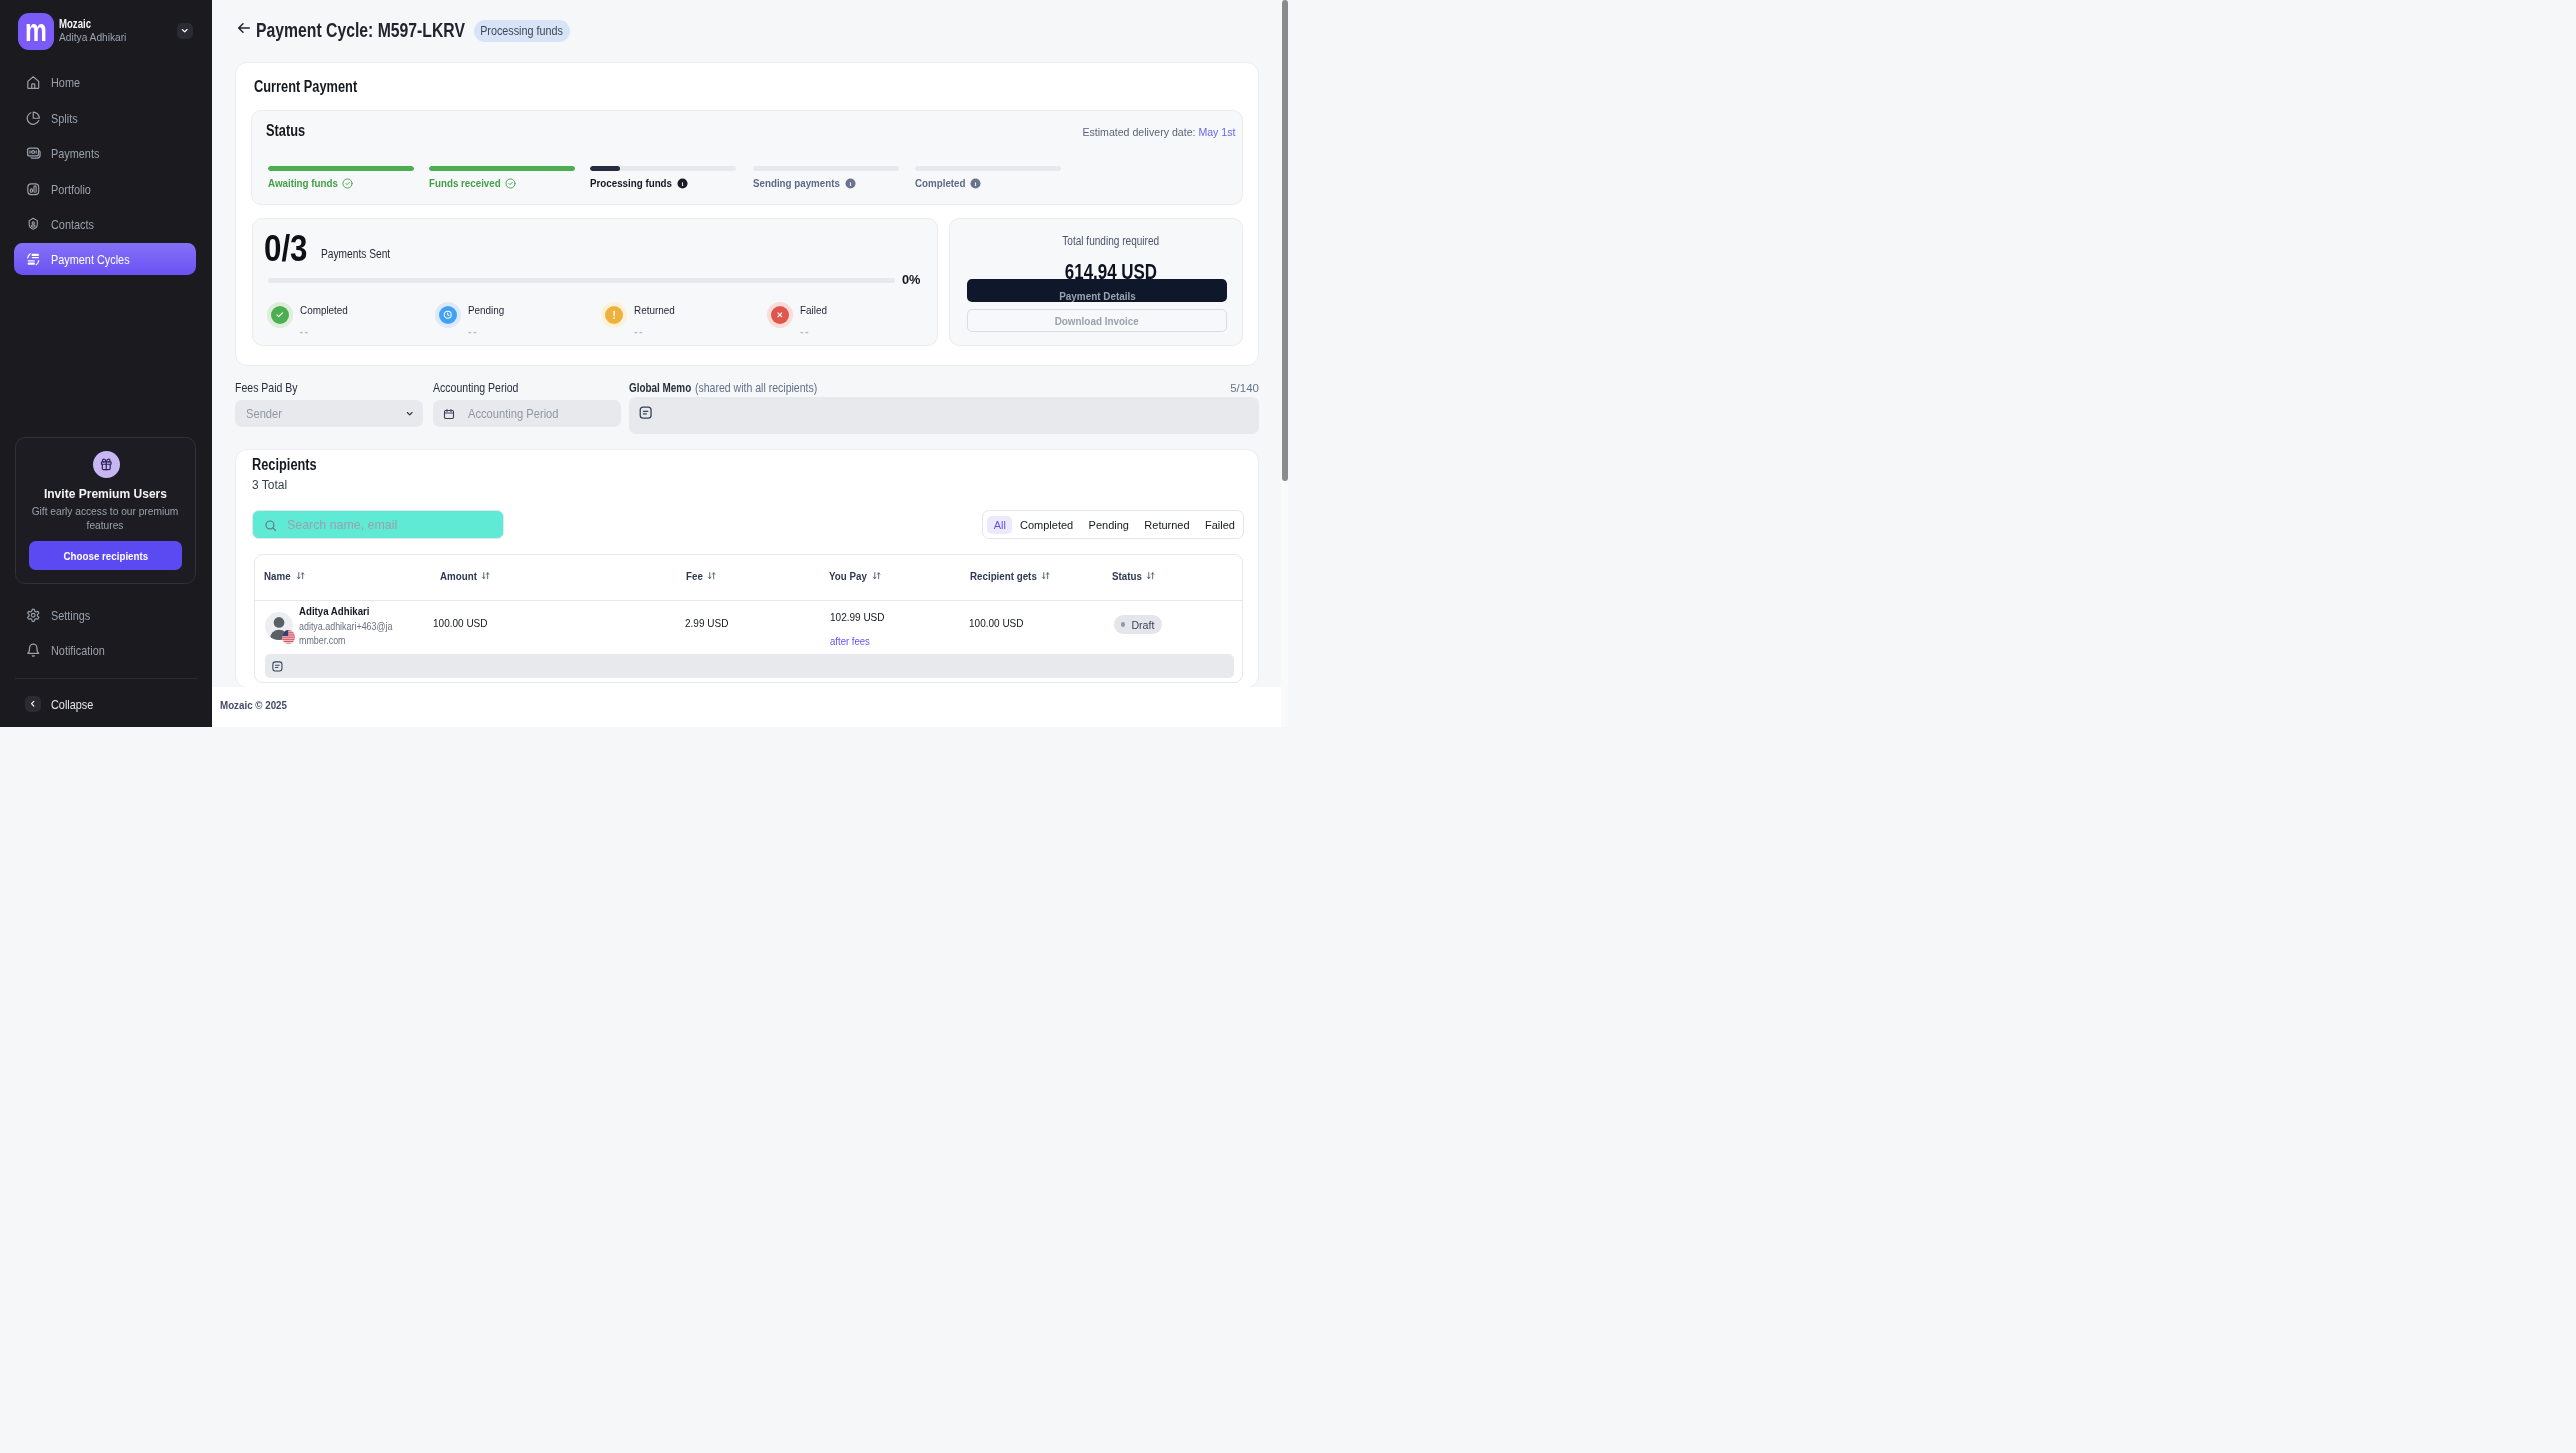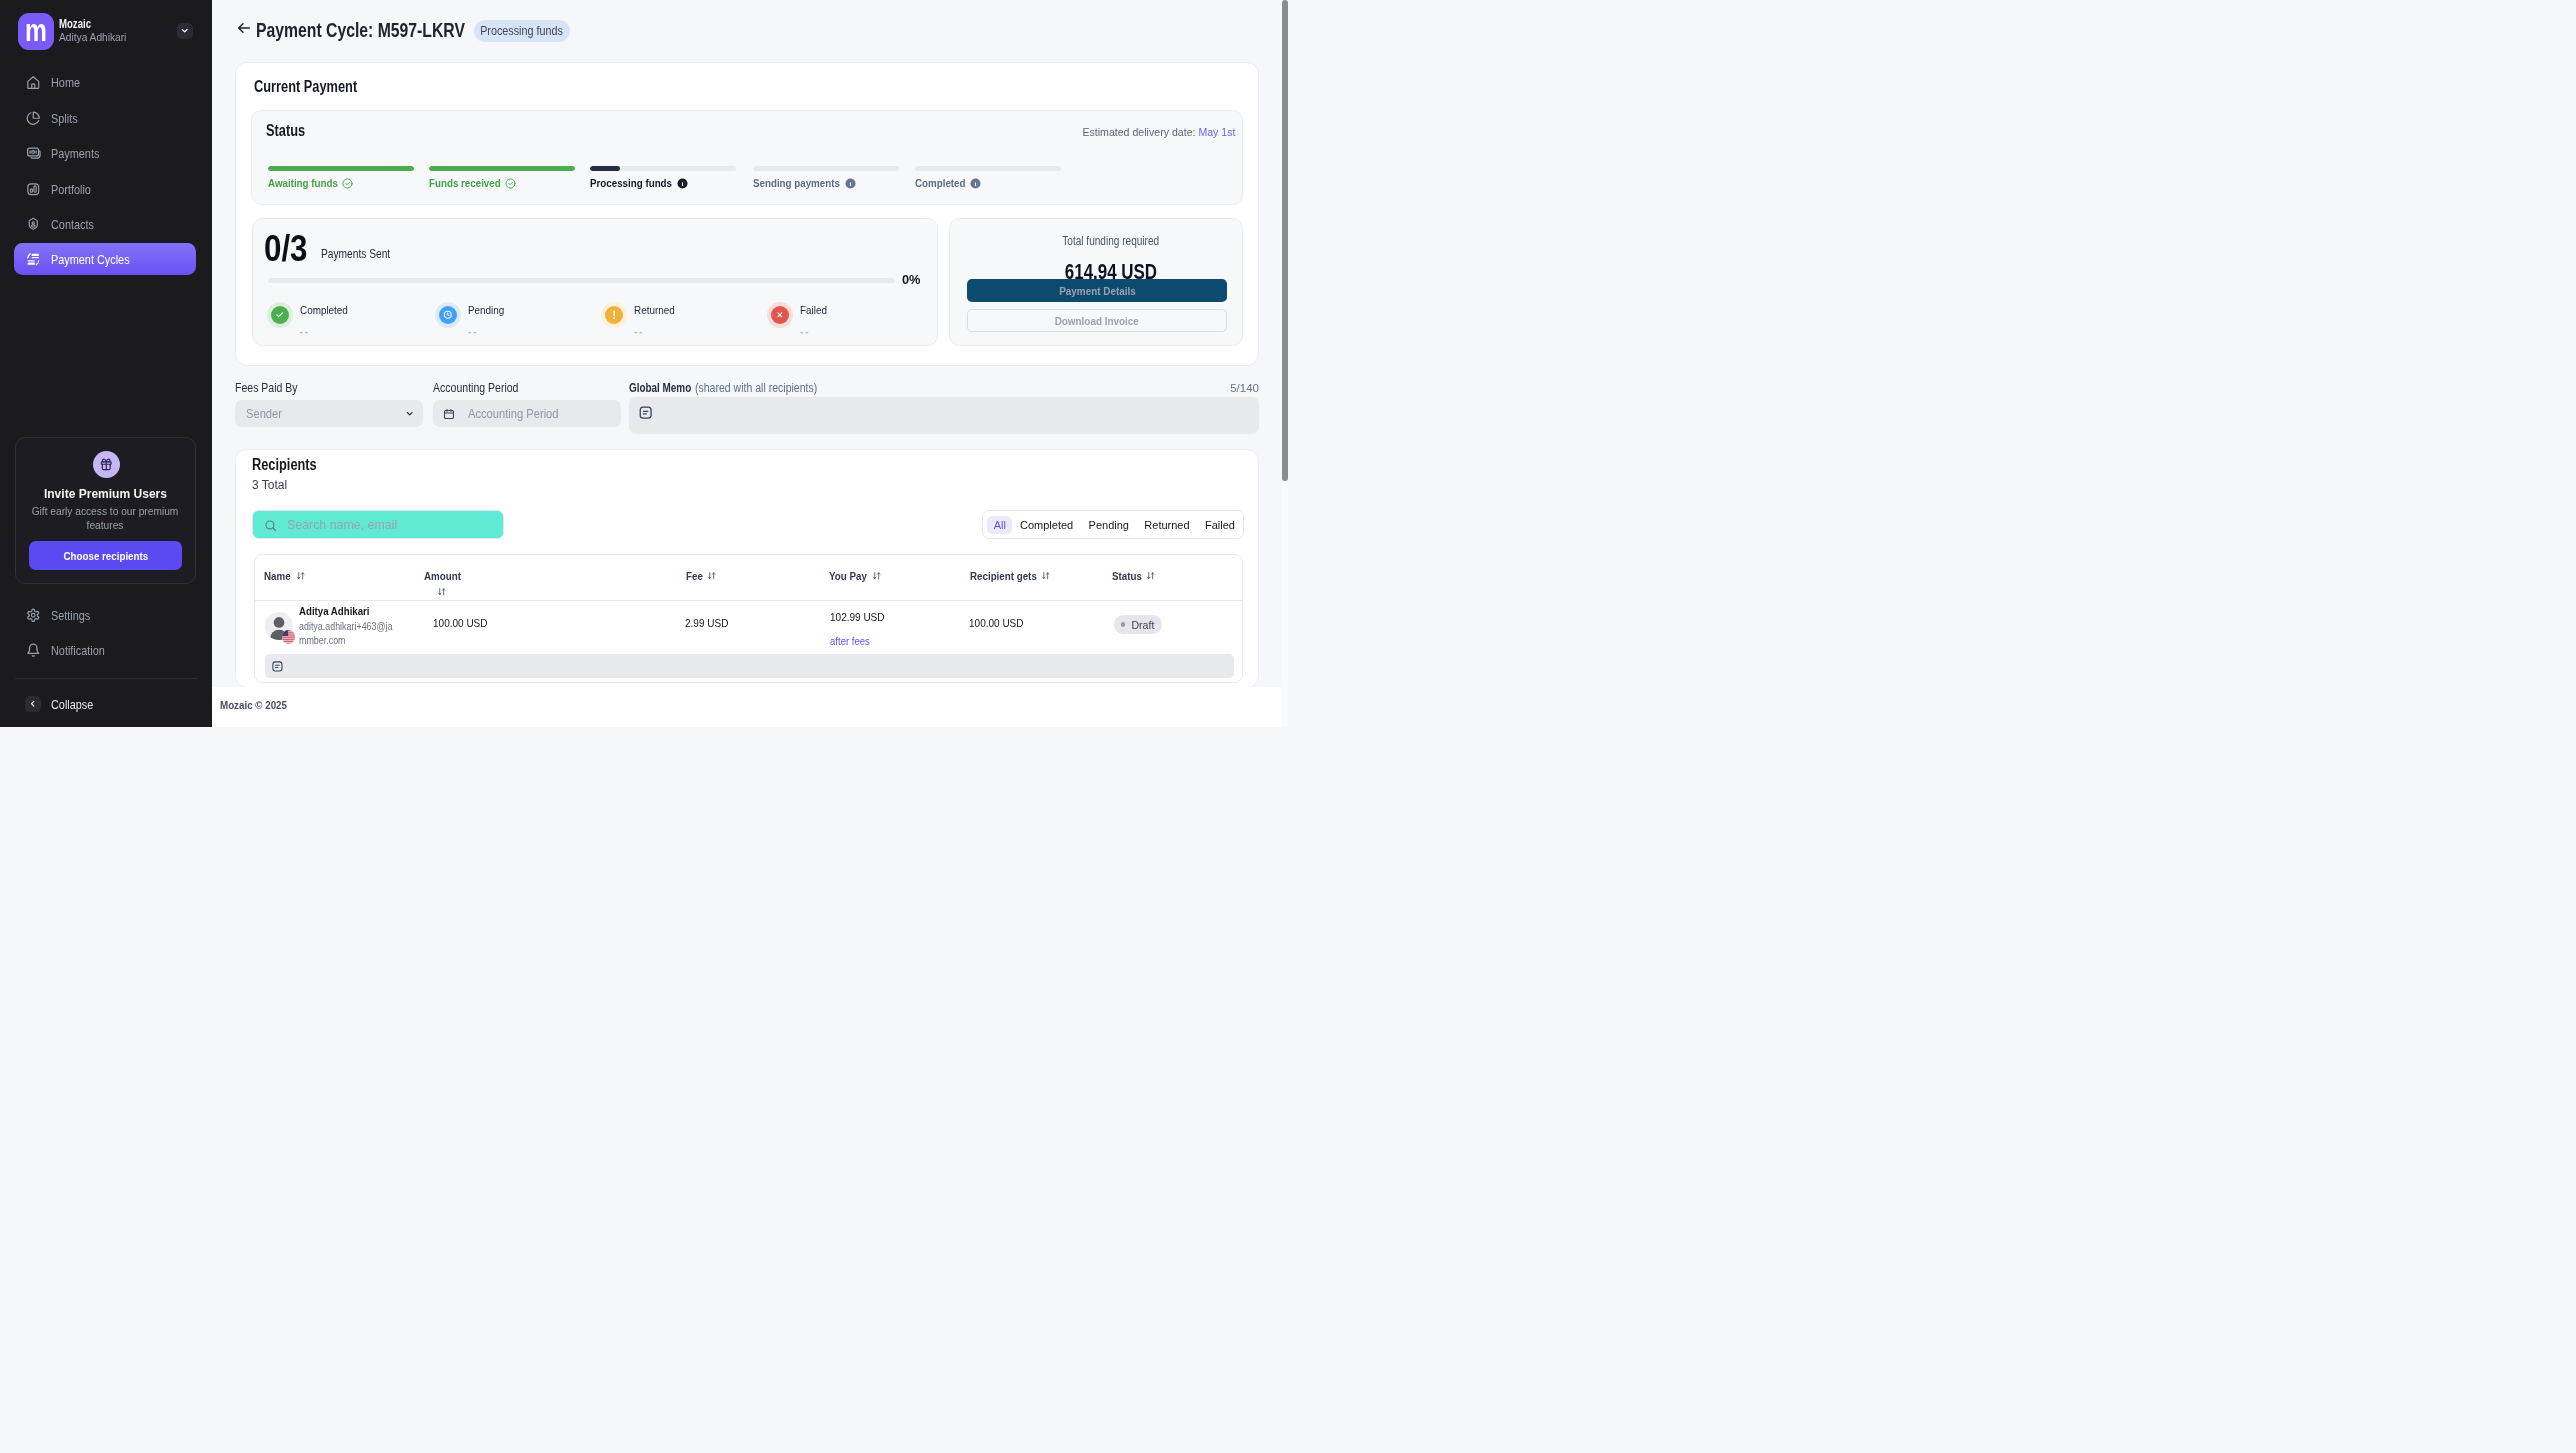--- a/index.html
+++ b/index.html
@@ -69,21 +69,21 @@
 .stat .dd { position:absolute; left:33px; top:23px; font-size:11px; font-weight:700; color:#b7bdc6; letter-spacing:1.3px; white-space:nowrap; }
 
 
 #fund-card { position:absolute; left:713px; top:155px; width:294px; height:128px; background:#f7f8fa; border:0.9px solid #eaecf0; border-radius:10.2px; text-align:center;padding-left:29px; }
 #fund-card .t1 { margin-top:15px; font-size:12px; color:#475569; }
 #fund-card .t1 span { display:inline-block; transform:scaleX(0.84); transform-origin:50% 50%; }
 #fund-card .t2 { margin-top:11px; font-size:22px; font-weight:700; color:#0c1120; }
 #fund-card .t2 span { display:inline-block; transform:scaleX(0.77); transform-origin:50% 50%; }
 .fbtn { position:absolute; left:17px; width:260px; height:23.4px; border-radius:5.1px; font-size:11px; font-weight:700; color:#9aa2ae; display:flex; align-items:center; justify-content:center; }
 .fbtn span { display:inline-block; transform:scaleX(0.9); transform-origin:50% 50%; }
-#fbtn1 { top:60px; background:#0c4a6e; }
+#fbtn1 { top:60px; background:#0f172a;align-items:flex-end; }
 #fbtn2 { top:90px; background:transparent; border:0.9px solid #d9dce1; }
 
 
 .flabel { position:absolute; top:381px; font-size:12.4px; font-weight:500; color:#272f3e; }
 .ctrl { position:absolute; top:400px; height:27px; background:#e8e9ed; border-radius:6.8px; display:flex; align-items:center; }
 #memo-ta { position:absolute; left:629px; top:397px; width:630px; height:37px; background:#e8e9ed; border-radius:6.8px; }
 #cnt { position:absolute; top:382px; left:1225px; width:34px; text-align:right; font-size:11.5px; color:#64748b; }
 
 
 #card2 { position:absolute; left:235px; top:449px; width:1024px; height:239px; background:#fff; border:0.9px solid #ecedf1; border-radius:12px; }
@@ -391,21 +391,21 @@
     <div class="ftab">Failed</div>
   </div>
   <div id="tablebox">
     <div class="th" style="left:9.8px;">
         <em style="margin-right:-4.7px;">Name</em>
         <svg width="9.4" height="9.4" viewBox="0 0 24 24" fill="none" stroke="#475569" stroke-width="2.2" stroke-linecap="round" stroke-linejoin="round">
           <path d="M7 4v15M7 19l-3.2-3.4M7 19l3.2-3.4"></path>
           <path d="M17 20V5M17 5l-3.2 3.4M17 5l3.2 3.4"></path>
         </svg>
       </div>
-    <div class="th" style="left:169px;flex-direction:column;">
+    <div class="th" style="left:185px;">
         <em style="margin-right:-6.6px;">Amount</em>
         <svg width="9.4" height="9.4" viewBox="0 0 24 24" fill="none" stroke="#475569" stroke-width="2.2" stroke-linecap="round" stroke-linejoin="round">
           <path d="M7 4v15M7 19l-3.2-3.4M7 19l3.2-3.4"></path>
           <path d="M17 20V5M17 5l-3.2 3.4M17 5l3.2 3.4"></path>
         </svg>
       </div>
     <div class="th" style="left:431px;">
         <em style="margin-right:-3px;">Fee</em>
         <svg width="9.4" height="9.4" viewBox="0 0 24 24" fill="none" stroke="#475569" stroke-width="2.2" stroke-linecap="round" stroke-linejoin="round">
           <path d="M7 4v15M7 19l-3.2-3.4M7 19l3.2-3.4"></path>

